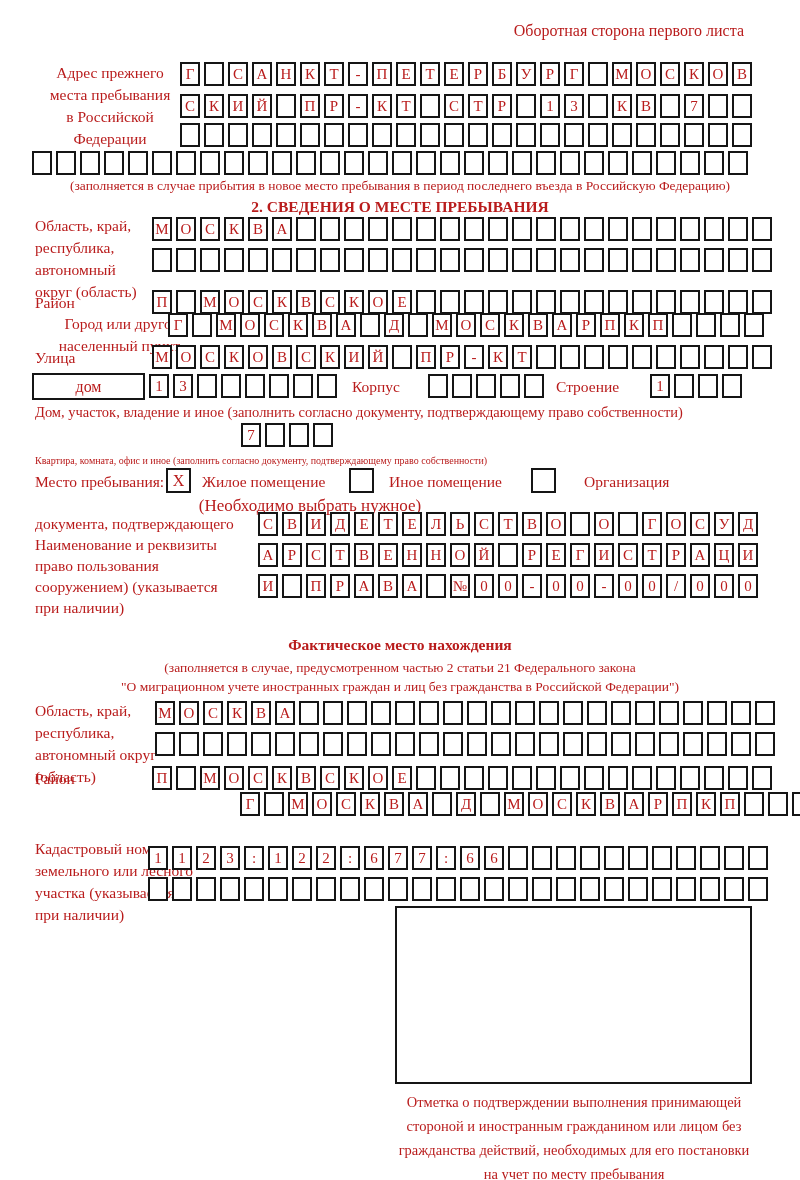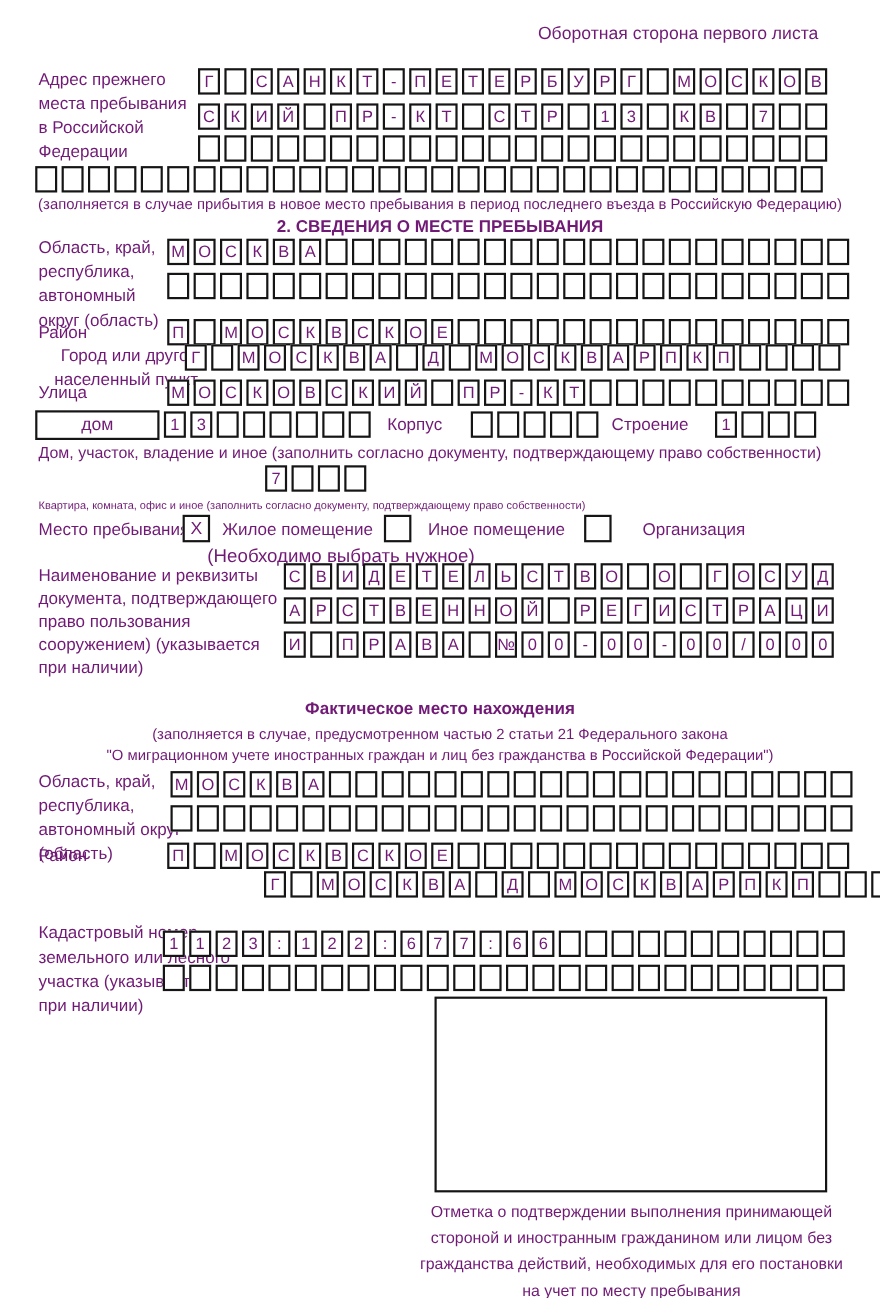--- a/index.html
+++ b/index.html
@@ -1,21 +1,21 @@
 <!DOCTYPE html>
 <html><head>
 <meta charset="utf-8">
 <style>
   html,body{margin:0;padding:0;background:#ffffff;}
   .page{
     position:relative;
     width:800px;height:1180px;
     background:#ffffff;
-    font-family:Liberation Sans, sans-serif;
-    color:#701a75;
+    font-family:Liberation Serif, serif;
+    color:#b91c1c;
     overflow:hidden;
   }
   .abs{position:absolute;}
   .hdr-note{font-size:16px;}
   .lbl{font-size:15.5px;line-height:22px;}
   .lbl-sm{font-size:15.5px;line-height:21px;}
   .cellrow{display:flex;gap:4px;}
   .cell{
     width:20px;height:24px;flex:0 0 20px;
     border:2px solid #151515;
@@ -39,21 +39,21 @@
   .stamp{border:2px solid #151515;background:#fff;box-sizing:border-box;}
   .cap{font-size:14.5px;line-height:24px;}
 </style>
 </head>
 <body>
 
 <div class="page">
 
   <div class="abs hdr-note" style="top:22px;right:56px;">Оборотная сторона первого листа</div>
 
-  <div class="abs lbl" style="left:35px;top:62px;width:150px;">
+  <div class="abs lbl" style="left:35px;top:62px;width:150px;text-align:center;">
       <div>Адрес прежнего</div>
       <div>места пребывания</div>
       <div>в Российской</div>
       <div>Федерации</div>
     </div>
   <div class="abs cellrow" style="left:180px;top:62px;">
       <div class="cell">Г</div>
       <div class="cell"></div>
       <div class="cell">С</div>
       <div class="cell">А</div>
@@ -360,22 +360,22 @@
   <div class="abs lbl" style="left:35px;top:471px;">Место пребывания:</div>
   <div class="abs chk" style="left:166px;top:468px;">X</div>
   <div class="abs lbl" style="left:202px;top:471px;">Жилое помещение</div>
   <div class="abs chk" style="left:349px;top:468px;"></div>
   <div class="abs lbl" style="left:389px;top:471px;">Иное помещение</div>
   <div class="abs chk" style="left:531px;top:468px;"></div>
   <div class="abs lbl" style="left:584px;top:471px;">Организация</div>
   <div class="abs note center" style="left:110px;top:496px;width:400px;font-size:17px;">(Необходимо выбрать нужное)</div>
 
   <div class="abs lbl-sm" style="left:35px;top:513px;width:225px;">
+      <div>документа, подтверждающего</div>
       <div>Наименование и реквизиты</div>
-      <div>документа, подтверждающего</div>
       <div>право пользования</div>
       <div>сооружением) (указывается</div>
       <div>при наличии)</div>
     </div>
   <div class="abs cellrow" style="left:258px;top:512px;">
       <div class="cell">С</div>
       <div class="cell">В</div>
       <div class="cell">И</div>
       <div class="cell">Д</div>
       <div class="cell">Е</div>

